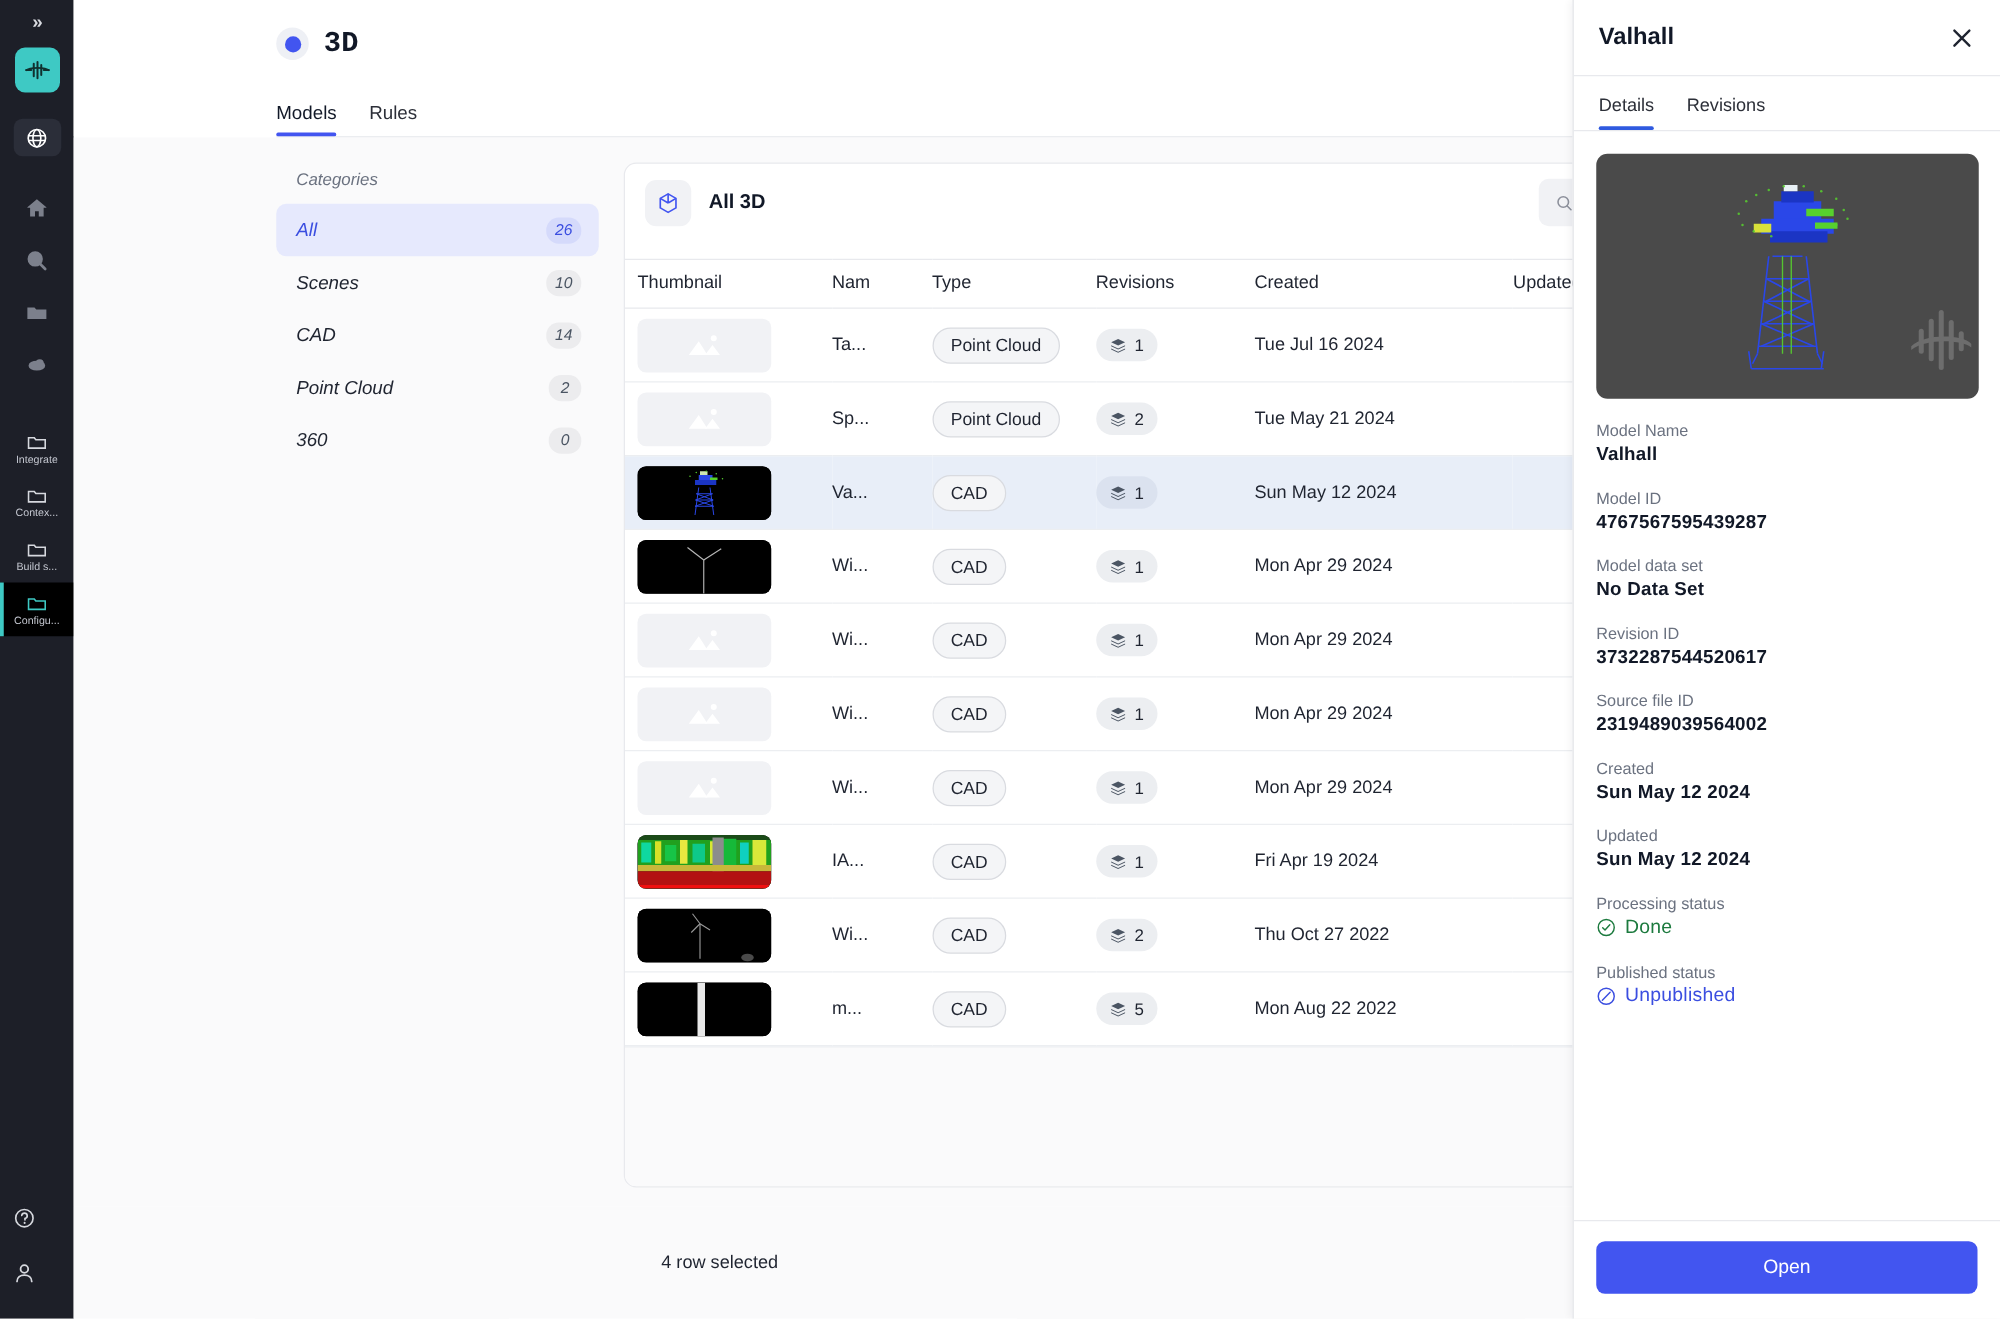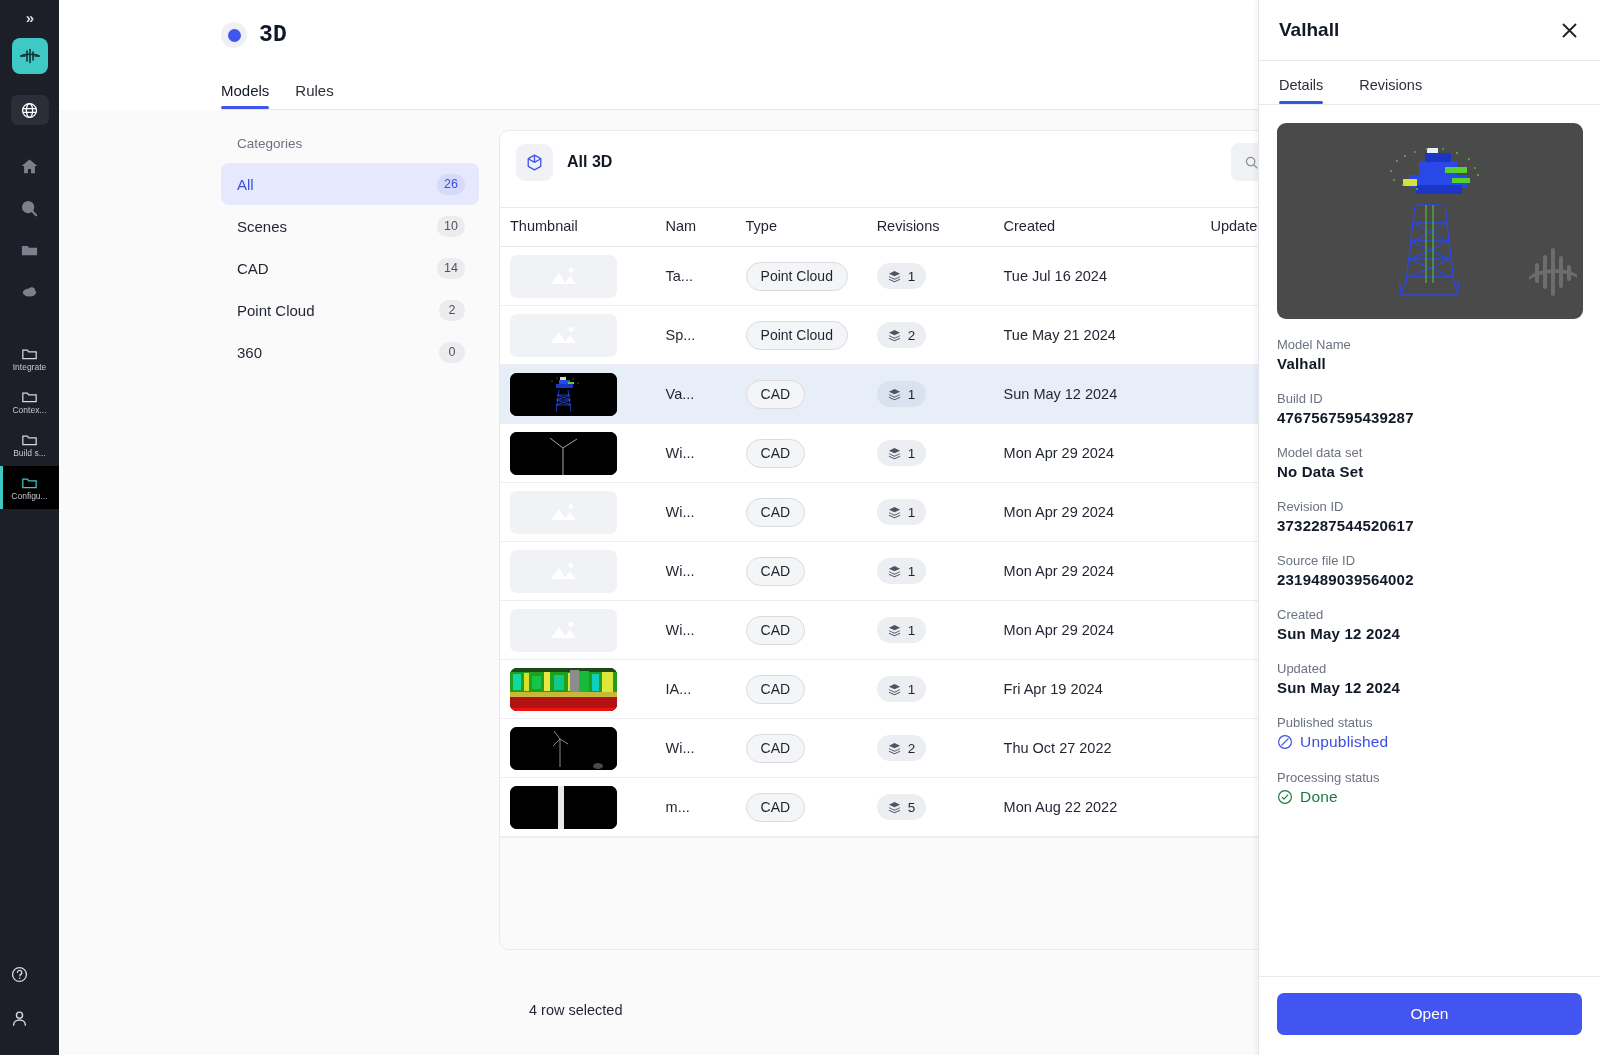--- a/index.html
+++ b/index.html
@@ -79,21 +79,21 @@
   .tab { font-size: 15px; color: #2c2f38; padding-bottom: 10px; cursor: pointer; position: relative; }
   .tab.active { color: #111827; }
   .tab.active::after {
     content:""; position:absolute; left:0; right:0; bottom:0; height:3px; background:#4255f0; border-radius:2px;
   }
   .tabs-rule { height:1px; background:#e5e7eb; margin-left:162px; }
 
   .body-area { flex:1; background:#fafafb; display:flex; padding-left:162px; overflow:hidden; }
 
   
-  .categories { width: 278px; padding: 26px 20px 0 0; flex: 0 0 278px; }
+  .categories { width: 278px; padding: 26px 20px 0 0; flex: 0 0 278px; font-style: italic; }
   .cat-title { font-size: 13.5px; color: #6b7280; padding-left: 16px; margin-bottom: 12px; }
   .cat-item {
     height: 42px; border-radius: 8px; display:flex; align-items:center;
     justify-content: space-between; padding: 0 14px 0 16px; cursor:pointer;
     margin-bottom: 0px;
   }
   .cat-item.active { background: #e6e9fd; }
   .cat-label { font-size: 15px; color: #1f2430; }
   .cat-item.active .cat-label { color: #3b4ee0; }
   .cat-count {
@@ -191,21 +191,21 @@
     position:absolute; right:0; top:0; width:342px; height:1055px;
     background:#fff; border-left:1px solid #e2e4e8; display:flex; flex-direction:column;
     box-shadow: -2px 0 6px rgba(15,20,40,.05);
   }
   .details-head {
     height:61px; display:flex; align-items:center; padding: 0 20px 0 20px;
     border-bottom:1px solid #e8e9ed;
   }
   .details-title { font-size:19px; font-weight:700; color:#111827; }
   .details-close { margin-left:auto; cursor:pointer; display:flex; }
-  .details-tabs { display:flex; gap:36px; padding: 0 20px; border-bottom:1px solid #e8e9ed; }
+  .details-tabs { display:flex; gap:26px; padding: 0 20px; border-bottom:1px solid #e8e9ed; }
   .d-tab { font-size:14.5px; color:#2c2f38; padding: 16px 0 11px 0; position:relative; cursor:pointer; }
   .d-tab.active::after { content:""; position:absolute; left:0; right:0; bottom:0; height:3px; background:#2f5ae0; border-radius:2px; }
   .details-body { flex:1; overflow:hidden; padding: 18px 18px 0 18px; }
   .preview {
     width:306px; height:196px; border-radius:9px; background:#4a4a4a;
     position:relative; overflow:hidden; margin-bottom: 18px;
   }
   .field { margin-bottom: 19px; }
   .field-label { font-size:13px; color:#6b7280; margin-bottom:3px; }
   .field-value { font-size:15px; font-weight:700; color:#111827; letter-spacing:.2px; }
@@ -786,21 +786,21 @@
           </g>
         </svg>
       </div>
 
       <div id="details-fields">
           <div class="field">
             <div class="field-label">Model Name</div>
             <div class="field-value">Valhall</div>
           </div>
           <div class="field">
-            <div class="field-label">Build ID</div>
+            <div class="field-label">Model ID</div>
             <div class="field-value">4767567595439287</div>
           </div>
           <div class="field">
             <div class="field-label">Model data set</div>
             <div class="field-value">No Data Set</div>
           </div>
           <div class="field">
             <div class="field-label">Revision ID</div>
             <div class="field-value">3732287544520617</div>
           </div>
@@ -808,41 +808,41 @@
             <div class="field-label">Source file ID</div>
             <div class="field-value">2319489039564002</div>
           </div>
           <div class="field">
             <div class="field-label">Created</div>
             <div class="field-value">Sun May 12 2024</div>
           </div>
           <div class="field">
             <div class="field-label">Updated</div>
             <div class="field-value">Sun May 12 2024</div>
+          </div>
+          <div class="field">
+            <div class="field-label">Processing status</div>
+            <div class="field-value green with-icon">
+              <svg width="16" height="16" viewBox="0 0 18 18" fill="none" stroke="#1c7a3e" stroke-width="1.3">
+                <circle cx="9" cy="9" r="7.2"></circle>
+                <path d="M5.8 9.2 L7.9 11.3 L12.2 6.6" stroke-linecap="round" stroke-linejoin="round"></path>
+              </svg>
+              <span>Done</span>
+            </div>
           </div>
           <div class="field">
             <div class="field-label">Published status</div>
             <div class="field-value blue with-icon">
               <svg width="16" height="16" viewBox="0 0 18 18" fill="none" stroke="#3b4ee0" stroke-width="1.3">
                 <circle cx="9" cy="9" r="7.2"></circle>
                 <path d="M5.5 12.5 L12.5 5.5" stroke-linecap="round"></path>
               </svg>
               <span>Unpublished</span>
             </div>
           </div>
-          <div class="field">
-            <div class="field-label">Processing status</div>
-            <div class="field-value green with-icon">
-              <svg width="16" height="16" viewBox="0 0 18 18" fill="none" stroke="#1c7a3e" stroke-width="1.3">
-                <circle cx="9" cy="9" r="7.2"></circle>
-                <path d="M5.8 9.2 L7.9 11.3 L12.2 6.6" stroke-linecap="round" stroke-linejoin="round"></path>
-              </svg>
-              <span>Done</span>
-            </div>
-          </div>
         </div>
     </div>
 
     <div class="details-foot">
       <button class="open-btn">Open</button>
     </div>
   </div>
 
 </div>
 

